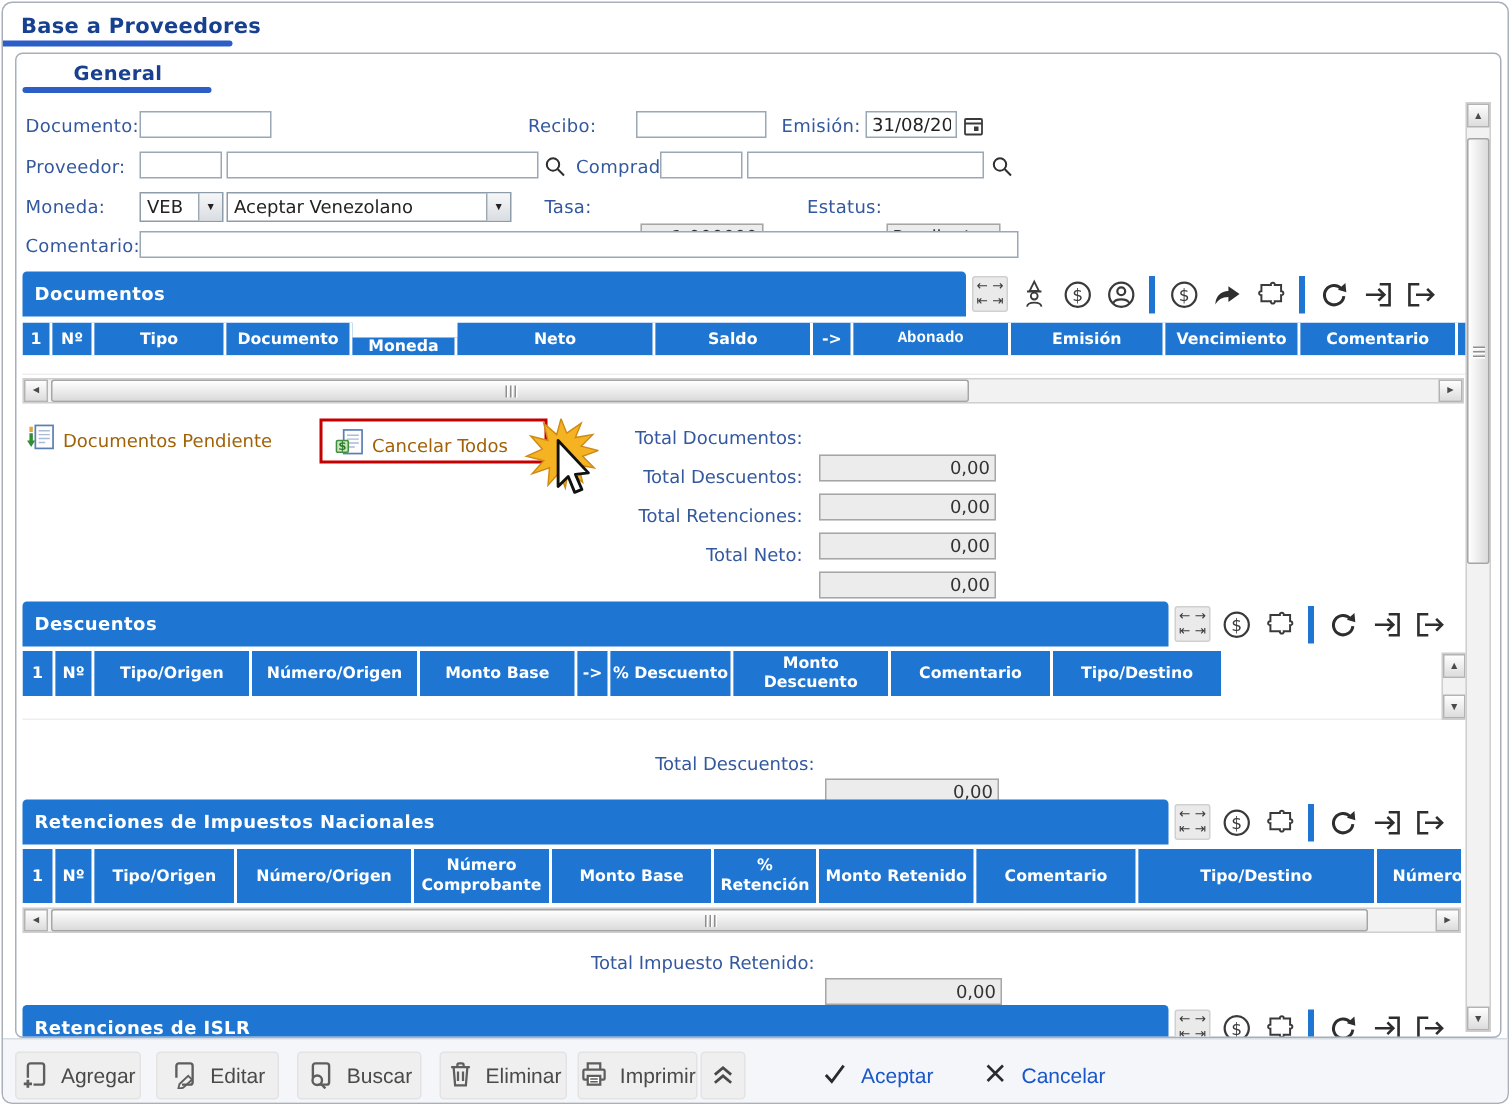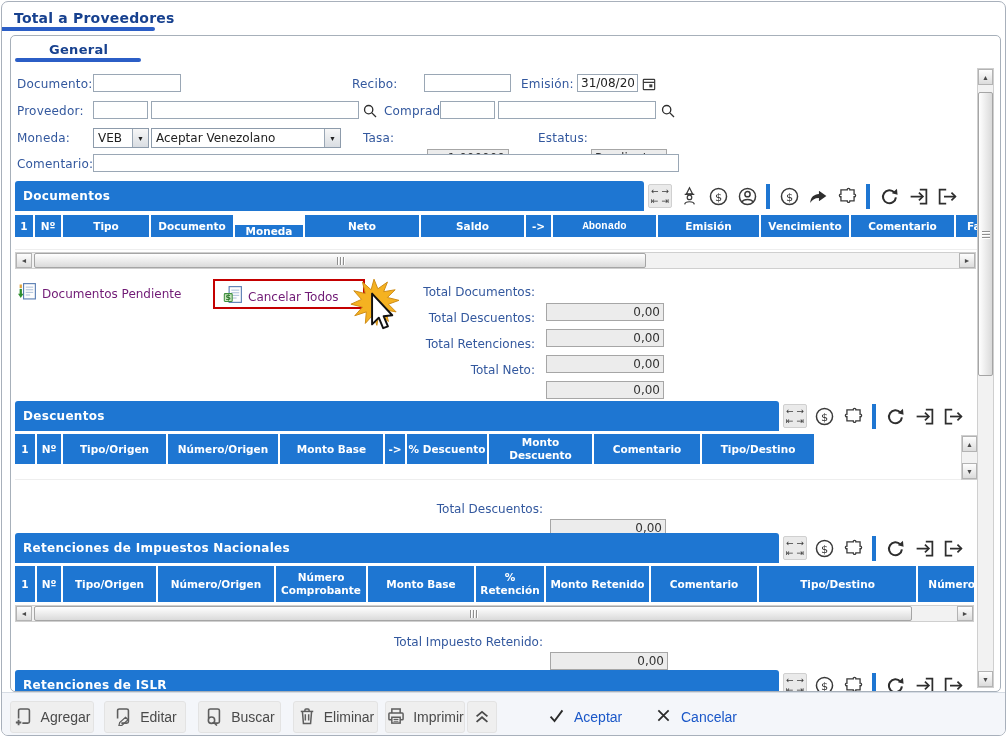--- a/index.html
+++ b/index.html
@@ -49,40 +49,40 @@
   .grip-h { display:flex; gap:2px; } .grip-h i { width:1px; height:8px; background:#8f8f8f; box-shadow:1px 0 0 #fff; }
   .vscroll { position:absolute; width:17px; background:#f2f2f2; border:1px solid #cfcfcf; }
   .vs-btn { position:absolute; left:0; right:0; height:16px; background:linear-gradient(#fefefe,#dcdcdc); border:1px solid #b3b3b3;
             display:flex; align-items:center; justify-content:center; font-size:7px; color:#4a4a4a; }
   .vs-thumb { position:absolute; left:0; right:0; background:linear-gradient(90deg,#ffffff,#dadada); border:1px solid #a5a5a5;
               border-radius:2px; display:flex; align-items:center; justify-content:center; flex-direction:column; }
   .grip-v { display:flex; flex-direction:column; gap:2px; } .grip-v i { height:1px; width:8px; background:#8f8f8f; box-shadow:0 1px 0 #fff; }
 
   .linkrow { position:absolute; display:flex; align-items:center; gap:4px; cursor:pointer; }
   .linkrow svg { width:21px; height:21px; }
-  .linktext { font:12px "DejaVu Sans",sans-serif; color:#701a75; white-space:nowrap; }
+  .linktext { font:12px "DejaVu Sans",sans-serif; color:#a16207; white-space:nowrap; }
   .hlbox { position:absolute; border:2px solid #c40000; }
 
   .totlbl { position:absolute; font:12px "DejaVu Sans",sans-serif; color:#33589e; text-align:right; white-space:nowrap; }
 
   .footer { position:absolute; left:0; right:0; top:690px; bottom:0; background:#f4f6fa; border-top:1px solid #d6dce4; }
   .fbtn { position:absolute; top:8px; height:32px; background:#efefef; border:1px solid #e3e3e3; border-radius:3px;
           display:flex; align-items:center; justify-content:center; gap:7px; font:14px "Liberation Sans",sans-serif;
           color:#4a4a4a; cursor:pointer; }
   .fbtn svg { width:20px; height:20px; }
   .faction { position:absolute; top:8px; height:32px; display:flex; align-items:center; gap:8px; cursor:pointer;
              font:14px "Liberation Sans",sans-serif; color:#1a57c8; background:transparent; border:none; }
   .faction svg { width:19px; height:19px; }
 </style>
 </head>
 <body>
 
 <div class="window">
 
-  <div class="app-title">Total a Proveedores</div>
+  <div class="app-title">Base a Proveedores</div>
   <div class="title-underline"></div>
 
   <div class="panel">
     <div class="tab-label">General</div>
     <div class="tab-underline"></div>
 
     <div class="lbl" style="left:6px;top:41px">Documento:</div>
     <input class="inp" style="left: 82px; top: 38px; width: 88px;" value="">
     <div class="lbl" style="left:341px;top:41px">Recibo:</div>
     <input class="inp" style="left: 413px; top: 38px; width: 87px;" value="">
@@ -201,21 +201,21 @@
             <path d="M16.5 7.5L21 12l-4.5 4.5"></path>
           </svg>
         </span>
       </div>
     <div class="thead" style="left:4px;top:179px;width:963px;height:22px">
         <div class="th" style="width: 20px;">1</div>
         <div class="th" style="width: 28px;">Nº</div>
         <div class="th" style="width: 88px;">Tipo</div>
         <div class="th" style="width: 84px;">Documento</div>
         <div class="th" style="width: 70px; margin-top: 10px;">Moneda</div>
-        <div class="th" style="width: 116px;">Neto</div>
+        <div class="th" style="width: 132px;">Neto</div>
         <div class="th" style="width: 105px;">Saldo</div>
         <div class="th" style="width: 27px;">-&gt;</div>
         <div class="th" style="width: 105px; font-family: Liberation Mono, monospace;">Abonado</div>
         <div class="th" style="width: 103px;">Emisión</div>
         <div class="th" style="width: 90px;">Vencimiento</div>
         <div class="th" style="width: 105px;">Comentario</div>
         <div class="th" style="width: 42px;">Fac</div>
       </div>
     <div class="rowstrip" style="left:4px;top:201px;width:963px;height:13px"></div>
     <div class="hscroll" style="left:4px;top:216px;width:961px">

